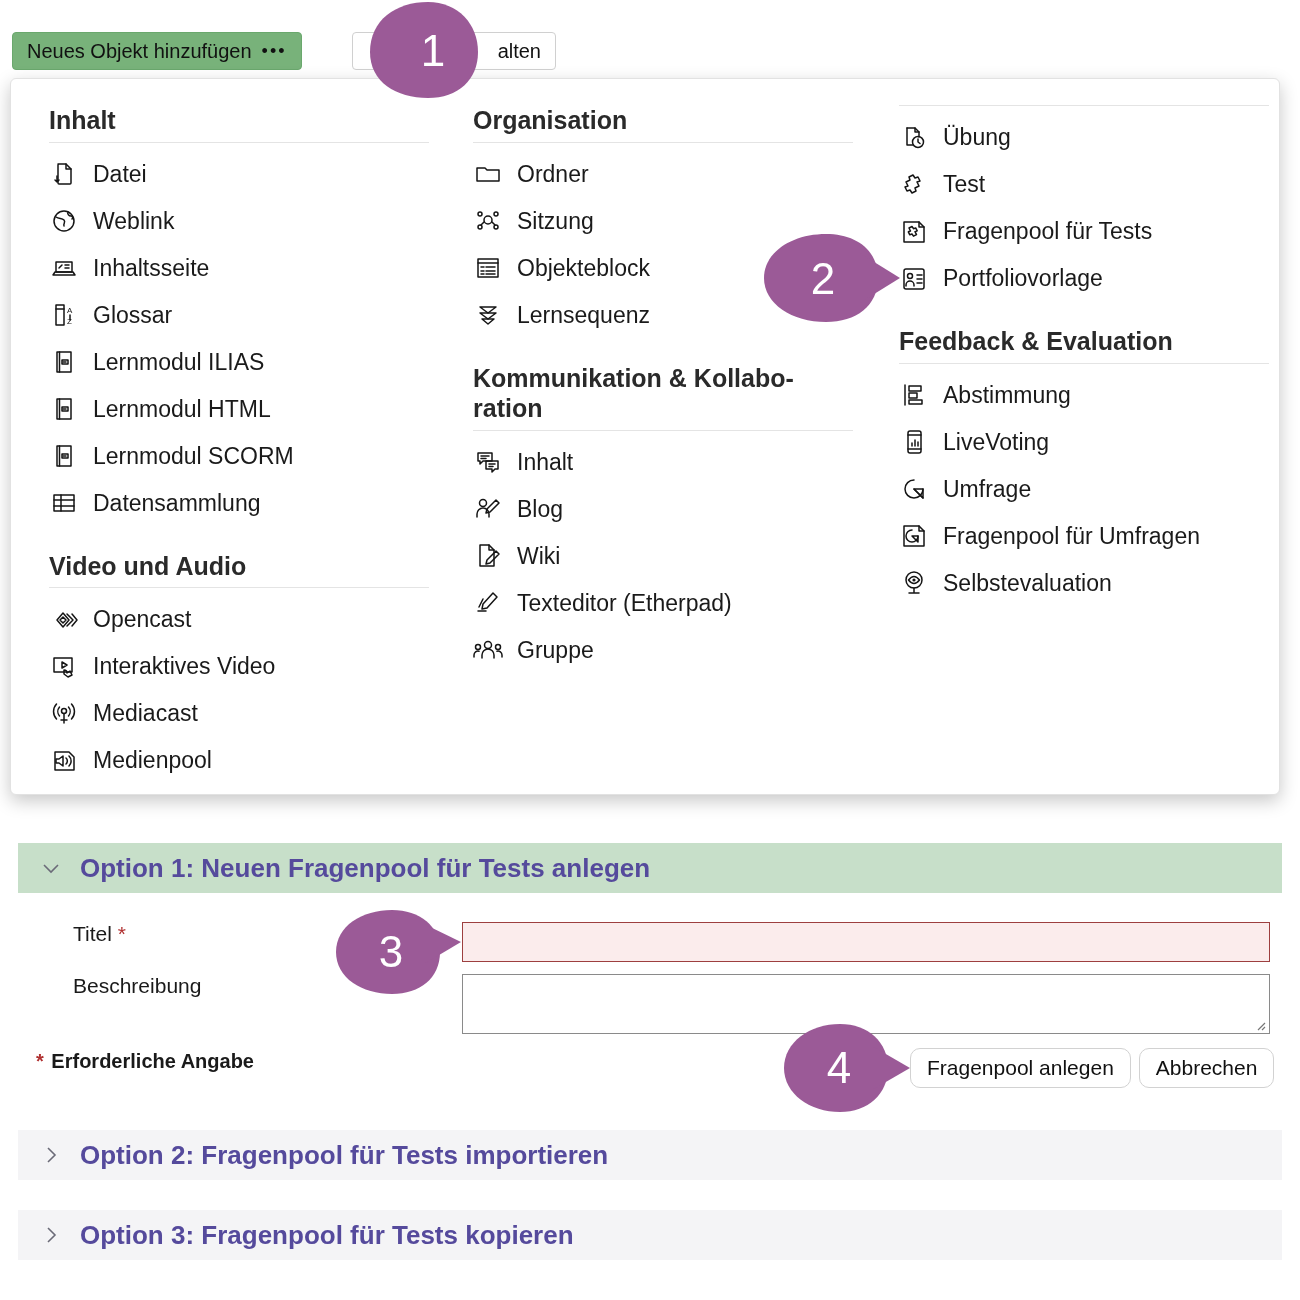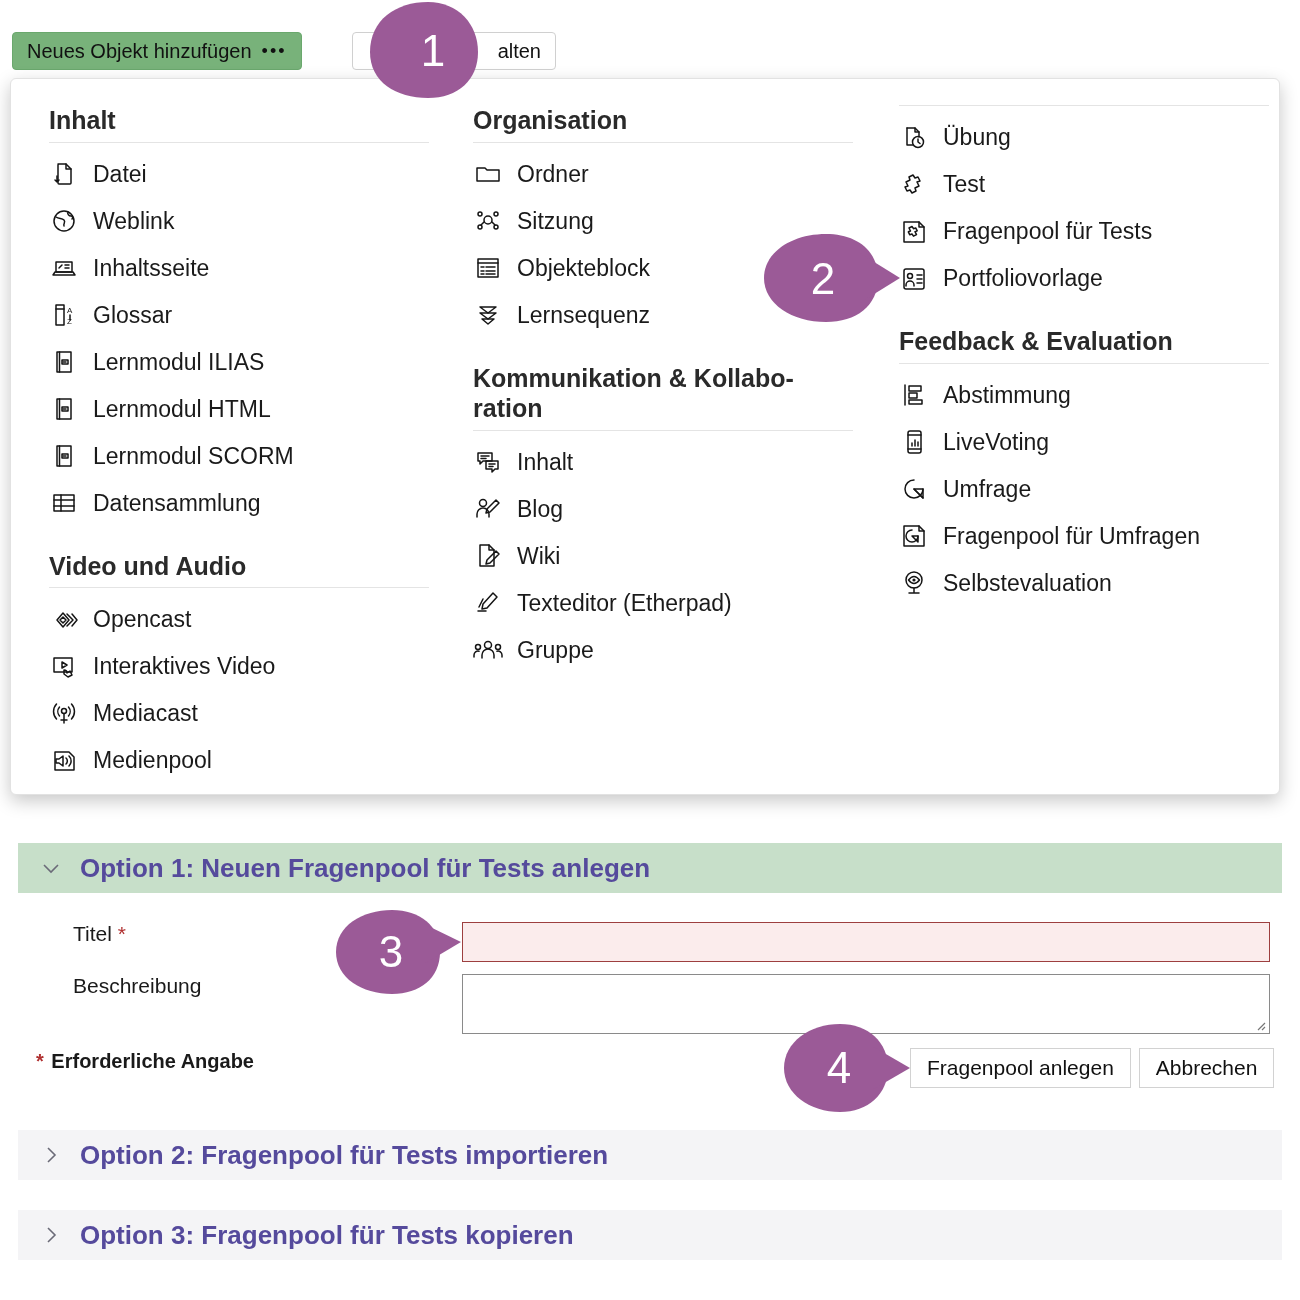--- a/index.html
+++ b/index.html
@@ -96,21 +96,21 @@
   .resize{
     position:absolute;right:3px;bottom:2px;width:12px;height:12px;
   }
   .hint{
     position:absolute;left:36px;top:1050px;font-size:20px;color:#1a1a1a;font-weight:bold;
   }
   .hint .req{margin-right:2px;}
   .btn-row{position:absolute;left:910px;top:1048px;display:flex;gap:8px;}
   .fbtn{
     height:40px;box-sizing:border-box;
-    background:#fff;border:1px solid #d2d2d2;border-radius:0;
+    background:#fff;border:1px solid #d2d2d2;border-radius:10px;
     padding:0 16px;display:flex;align-items:center;
     font-size:21px;color:#111;white-space:nowrap;
   }
 
   
   .badge{position:absolute;}
   .badge .num{
     position:absolute;color:#fff;font-size:44px;font-weight:400;
     display:flex;align-items:center;justify-content:center;
   }

